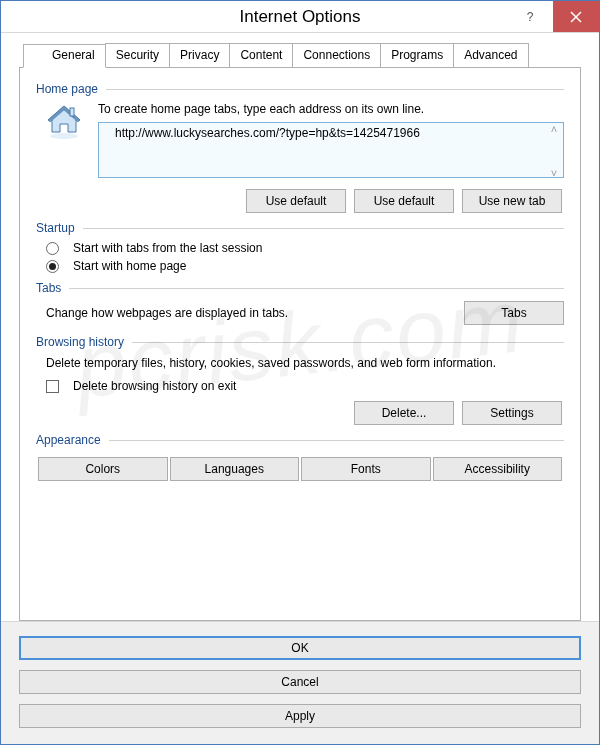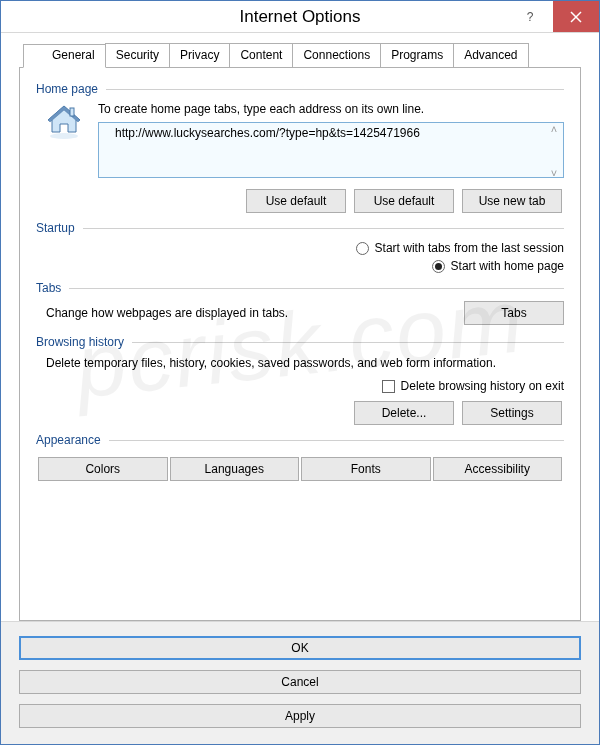--- a/index.html
+++ b/index.html
@@ -24,21 +24,21 @@
   .hp-row { display: flex; gap: 10px; align-items: flex-start; padding-left: 4px; }
   .hp-icon { width: 48px; display: flex; justify-content: center; }
   .hp-body { flex: 1; }
   .hp-desc { margin-bottom: 6px; color: #000; font-size: 12px; }
   .hp-textarea { width: 100%; height: 56px; border: 1px solid #7eb0d8; background: #f4fbff; padding: 3px 18px 3px 16px; font-size: 12px; color: #000; resize: none; position: relative; font-family: "Segoe UI", Tahoma, sans-serif; }
   .hp-textarea-wrap { position: relative; }
   .hp-scroll { position: absolute; right: 2px; top: 2px; bottom: 2px; width: 16px; display: flex; flex-direction: column; justify-content: space-between; }
   .hp-scroll span { color: #999; line-height: 1; font-size: 11px; text-align: center; }
   .btn-row { display: flex; justify-content: flex-end; gap: 8px; margin-top: 8px; padding-right: 2px; }
   .btn { min-width: 100px; height: 24px; background: #e9e9e9; border: 1px solid #acacac; color: #000; font-size: 12px; text-align: center; line-height: 22px; cursor: default; padding: 0 10px; }
-  .radio-row, .check-row { display: flex; align-items: center; gap: 6px; padding-left: 10px; margin: 4px 0; justify-content: flex-end; }
+  .radio-row, .check-row { display: flex; align-items: center; gap: 14px; padding-left: 10px; margin: 4px 0; }
   .radio { width: 13px; height: 13px; border: 1px solid #666; border-radius: 50%; display: inline-flex; align-items: center; justify-content: center; background: #fff; }
   .radio.checked::after { content: ""; width: 7px; height: 7px; background: #222; border-radius: 50%; display: block; }
   .checkbox { width: 13px; height: 13px; border: 1px solid #666; background: #fff; display: inline-block; }
   .label-txt { color: #000; font-size: 12px; }
   .tabs-row { display: flex; align-items: center; padding-left: 10px; gap: 14px; margin: 6px 0 10px 0; }
   .tabs-row .desc { flex: 1; color: #000; font-size: 12px; }
   .bh-desc { padding-left: 10px; color: #000; font-size: 12px; line-height: 1.35; margin: 4px 0 8px 0; }
   .appearance-row { display: flex; gap: 2px; padding: 4px 2px 16px 2px; }
   .appearance-row .btn { flex: 1; min-width: 0; }
   .footer { padding: 14px 18px 16px 18px; display: flex; justify-content: flex-end; gap: 10px; background: #f0f0f0; border-top: 1px solid #d8d8d8; flex-direction: column; }

